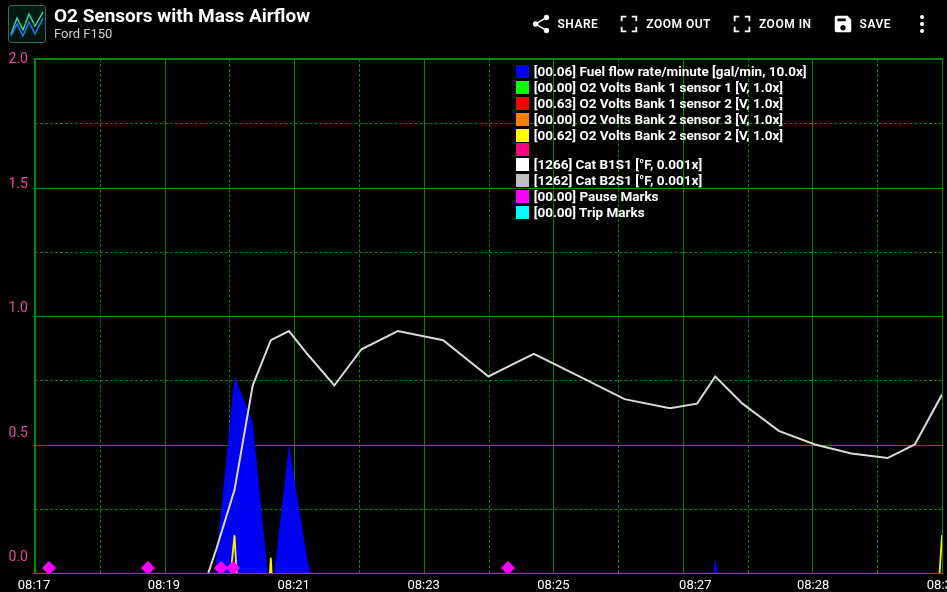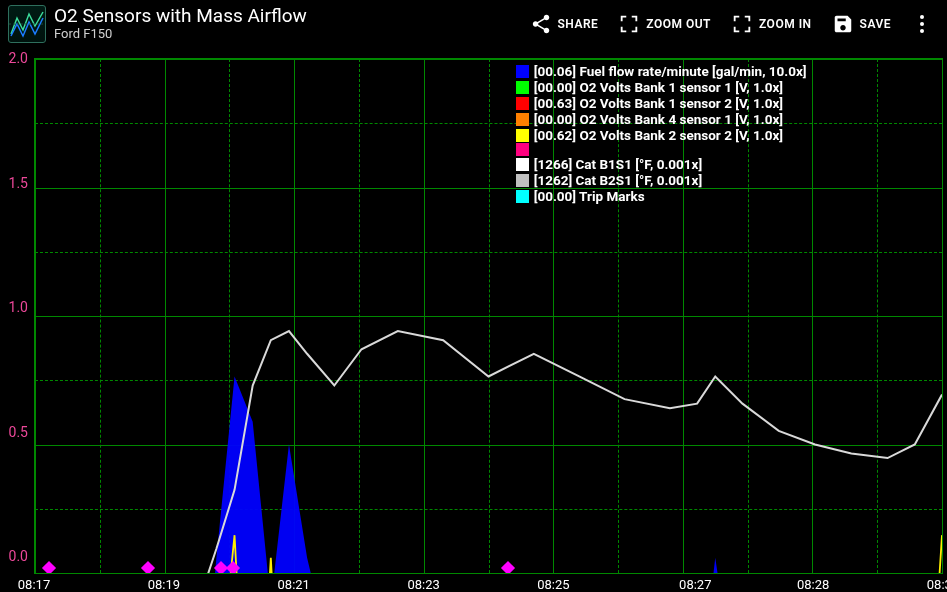--- a/index.html
+++ b/index.html
@@ -26,21 +26,21 @@
     height: 36px;
     border: 1px solid #2e6f5d;
     border-radius: 3px;
     margin-right: 8px;
     background: linear-gradient(#001b14,#00120d);
     position: relative;
     overflow: hidden;
   }
   .app-icon svg { position:absolute; inset:0; }
   .titles { flex: 1; display:flex; flex-direction:column; line-height:1.1; }
-  .title-main { font-size: 19px; font-weight:400; }
+  .title-main { font-size: 19px; font-weight:700; }
   .title-sub { font-size: 13px; color: #d0d0d0; }
   .header-actions { display:flex; align-items:center; gap:20px; margin-right:6px; }
   .hbtn { display:flex; align-items:center; gap:6px; cursor:pointer; }
   .hbtn span { font-size:12px; font-weight:600; letter-spacing:0.5px; }
   .hbtn svg { width:22px; height:22px; fill:#fff; }
   .overflow-dots { width:22px; display:flex; flex-direction:column; align-items:center; gap:3px; cursor:pointer; padding:4px 0;}
   .overflow-dots i { width:4px; height:4px; border-radius:50%; background:#fff; }
 
   .chart-wrap {
     position:absolute;
@@ -205,36 +205,40 @@
         <div class="legend-row">
           <span class="legend-swatch" style="background: rgb(0, 255, 0);"></span>
           <span>[00.00] O2 Volts Bank 1 sensor 1 [V, 1.0x]</span>
         </div>
         <div class="legend-row">
           <span class="legend-swatch" style="background: rgb(255, 0, 0);"></span>
           <span>[00.63] O2 Volts Bank 1 sensor 2 [V, 1.0x]</span>
         </div>
         <div class="legend-row">
           <span class="legend-swatch" style="background: rgb(255, 128, 0);"></span>
-          <span>[00.00] O2 Volts Bank 4 sensor 1 [V, 1.0x]</span>
+          <span>[00.00] O2 Volts Bank 2 sensor 3 [V, 1.0x]</span>
         </div>
         <div class="legend-row">
           <span class="legend-swatch" style="background: rgb(255, 255, 0);"></span>
           <span>[00.62] O2 Volts Bank 2 sensor 2 [V, 1.0x]</span>
         </div>
         <div class="legend-row">
           <span class="legend-swatch" style="background: rgb(255, 0, 127);"></span>
         </div>
         <div class="legend-row">
           <span class="legend-swatch" style="background: rgb(255, 255, 255);"></span>
           <span>[1266] Cat B1S1 [°F, 0.001x]</span>
         </div>
         <div class="legend-row">
           <span class="legend-swatch" style="background: rgb(192, 192, 192);"></span>
           <span>[1262] Cat B2S1 [°F, 0.001x]</span>
+        </div>
+        <div class="legend-row">
+          <span class="legend-swatch" style="background: rgb(255, 0, 255);"></span>
+          <span>[00.00] Pause Marks</span>
         </div>
         <div class="legend-row">
           <span class="legend-swatch" style="background: rgb(0, 255, 255);"></span>
           <span>[00.00] Trip Marks</span>
         </div>
       </div>
   <div class="gridline-h solid" style="top: 100%;"></div>
       <div class="gridline-h solid" style="top: 75%;"></div>
       <div class="gridline-h solid" style="top: 50%;"></div>
       <div class="gridline-h solid" style="top: 25%;"></div>

